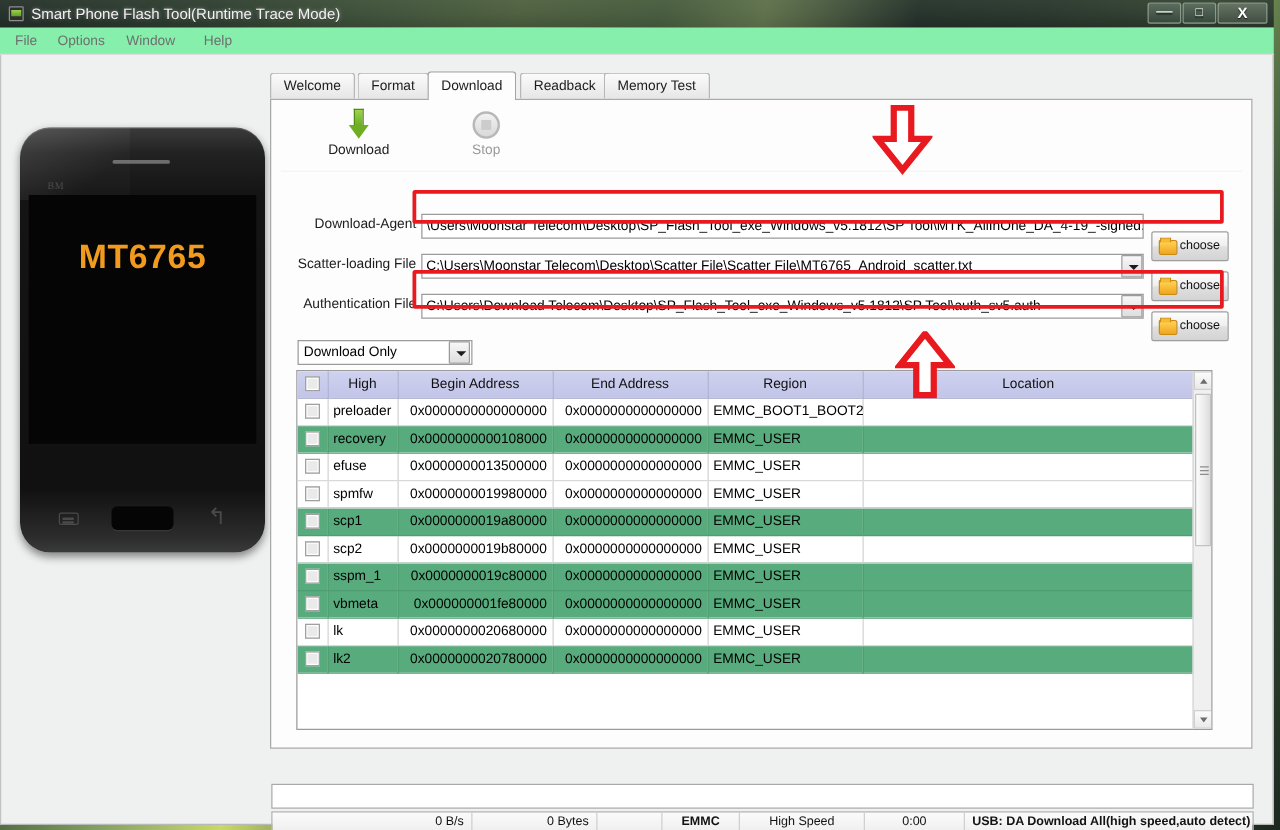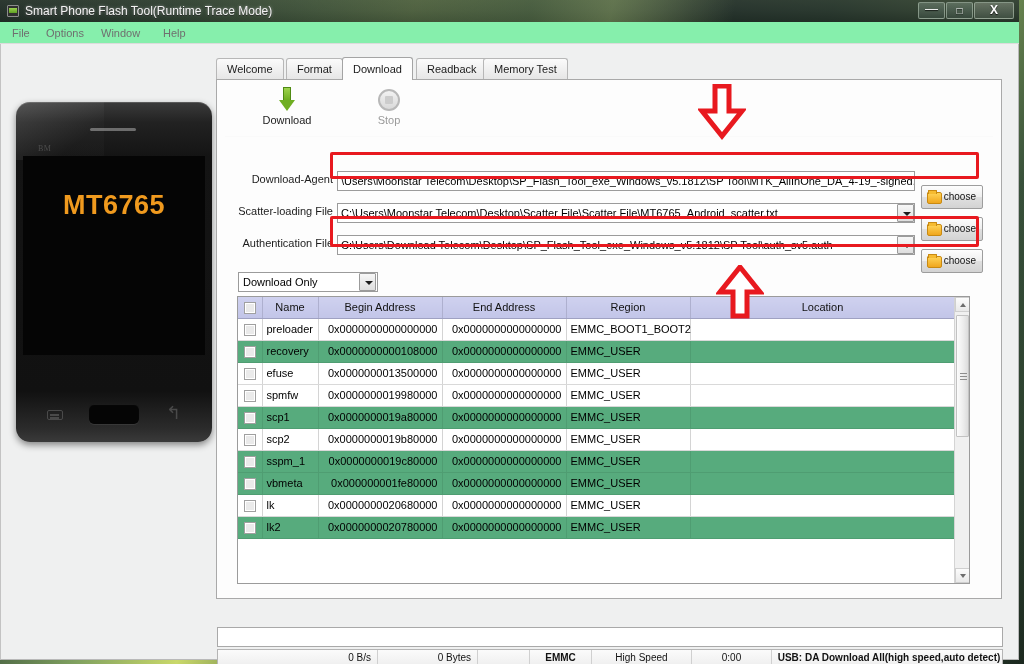--- a/index.html
+++ b/index.html
@@ -91,21 +91,21 @@
     background:#eff0f0; border-left:1px solid #c3c3c3; border-right:1px solid #b9b9b9;
     border-bottom:1px solid #b9b9b9;
   }
 
   
   #phone-panel{
     position:absolute; left:0; top:0; width:215px; height:616px;
   }
   #phone{
     position:absolute; left:15px; top:58px; width:196px; height:340px;
-    border-radius:14px;
+    border-radius:24px;
     background:
       linear-gradient(180deg,#3b3b3b 0%, #222 6%, #141414 16%, #111 85%, #2b2b2b 96%, #3a3a3a 100%);
     box-shadow: 0 3px 7px rgba(0,0,0,.45), inset 0 1px 0 rgba(255,255,255,.16);
     overflow:hidden;
   }
   #phone .sheen{
     position:absolute; left:0; top:0; width:88px; height:58px;
     background: linear-gradient(140deg, rgba(255,255,255,.14), rgba(255,255,255,.02) 70%);
   }
   #phone .speaker{
@@ -436,21 +436,21 @@
           <span class="combo-arrow"></span>
         </div>
 
         <div id="grid">
           <table>
             <thead>
               <tr>
                 <th class="c-chk">
                   <span class="cell-chk"></span>
                 </th>
-                <th style="width:56px">Name</th>
+                <th style="width:56px">High</th>
                 <th style="width:124px">Begin Address</th>
                 <th style="width:124px">End Address</th>
                 <th style="width:124px">Region</th>
                 <th style="width:265px">Location</th>
               </tr>
             </thead>
             <tbody id="grid-body">
                 <tr class="norm">
                   <td class="c-chk"><span class="cell-chk"></span></td>
                   <td class="c-name">preloader</td>

